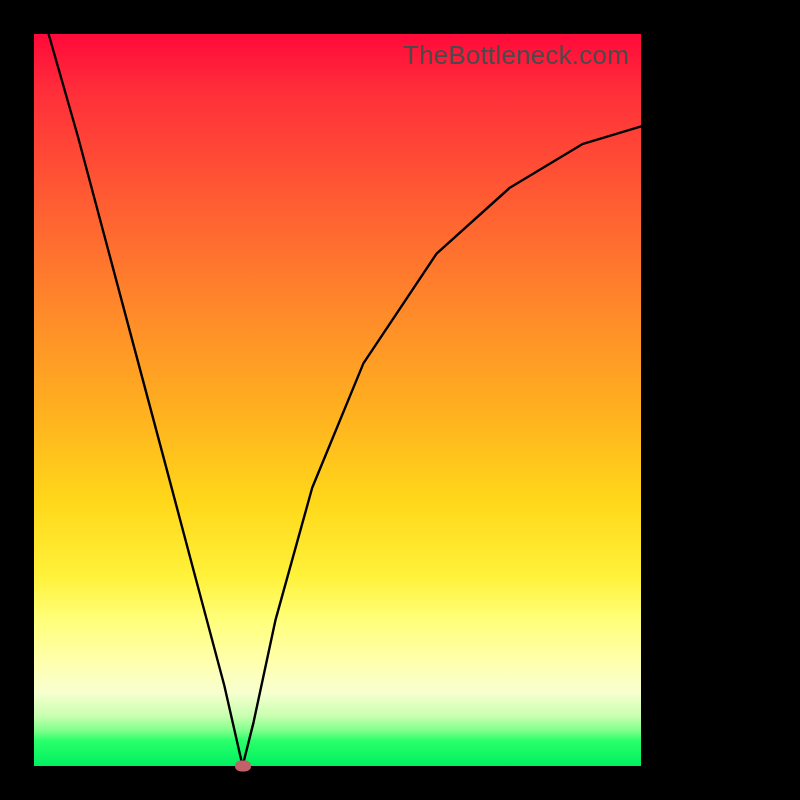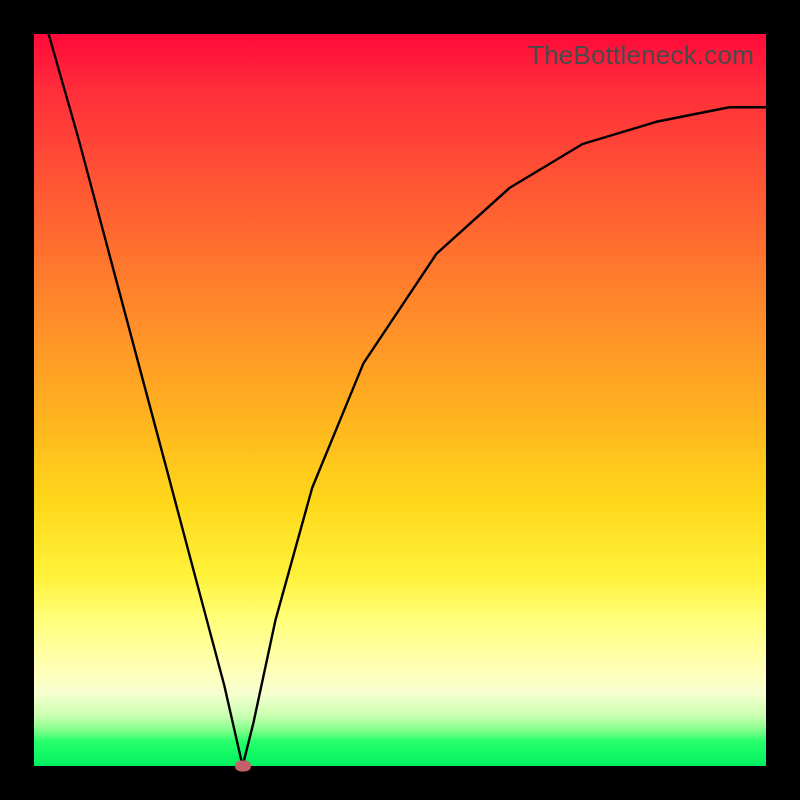--- a/index.html
+++ b/index.html
@@ -7,21 +7,21 @@
   .frame {
     position: relative;
     width: 800px;
     height: 800px;
     background: #000;
   }
   .plot-area {
     position: absolute;
     left: 34px;
     top: 34px;
-    width: 732px;
+    width: 607px;
     height: 732px;
     
     background: linear-gradient(to bottom,
       #ff0a3a 0%,
       #ff2f3a 8%,
       #ff5a33 22%,
       #ff8a2a 38%,
       #ffb21f 52%,
       #ffd81a 64%,
       #fff23a 74%,

